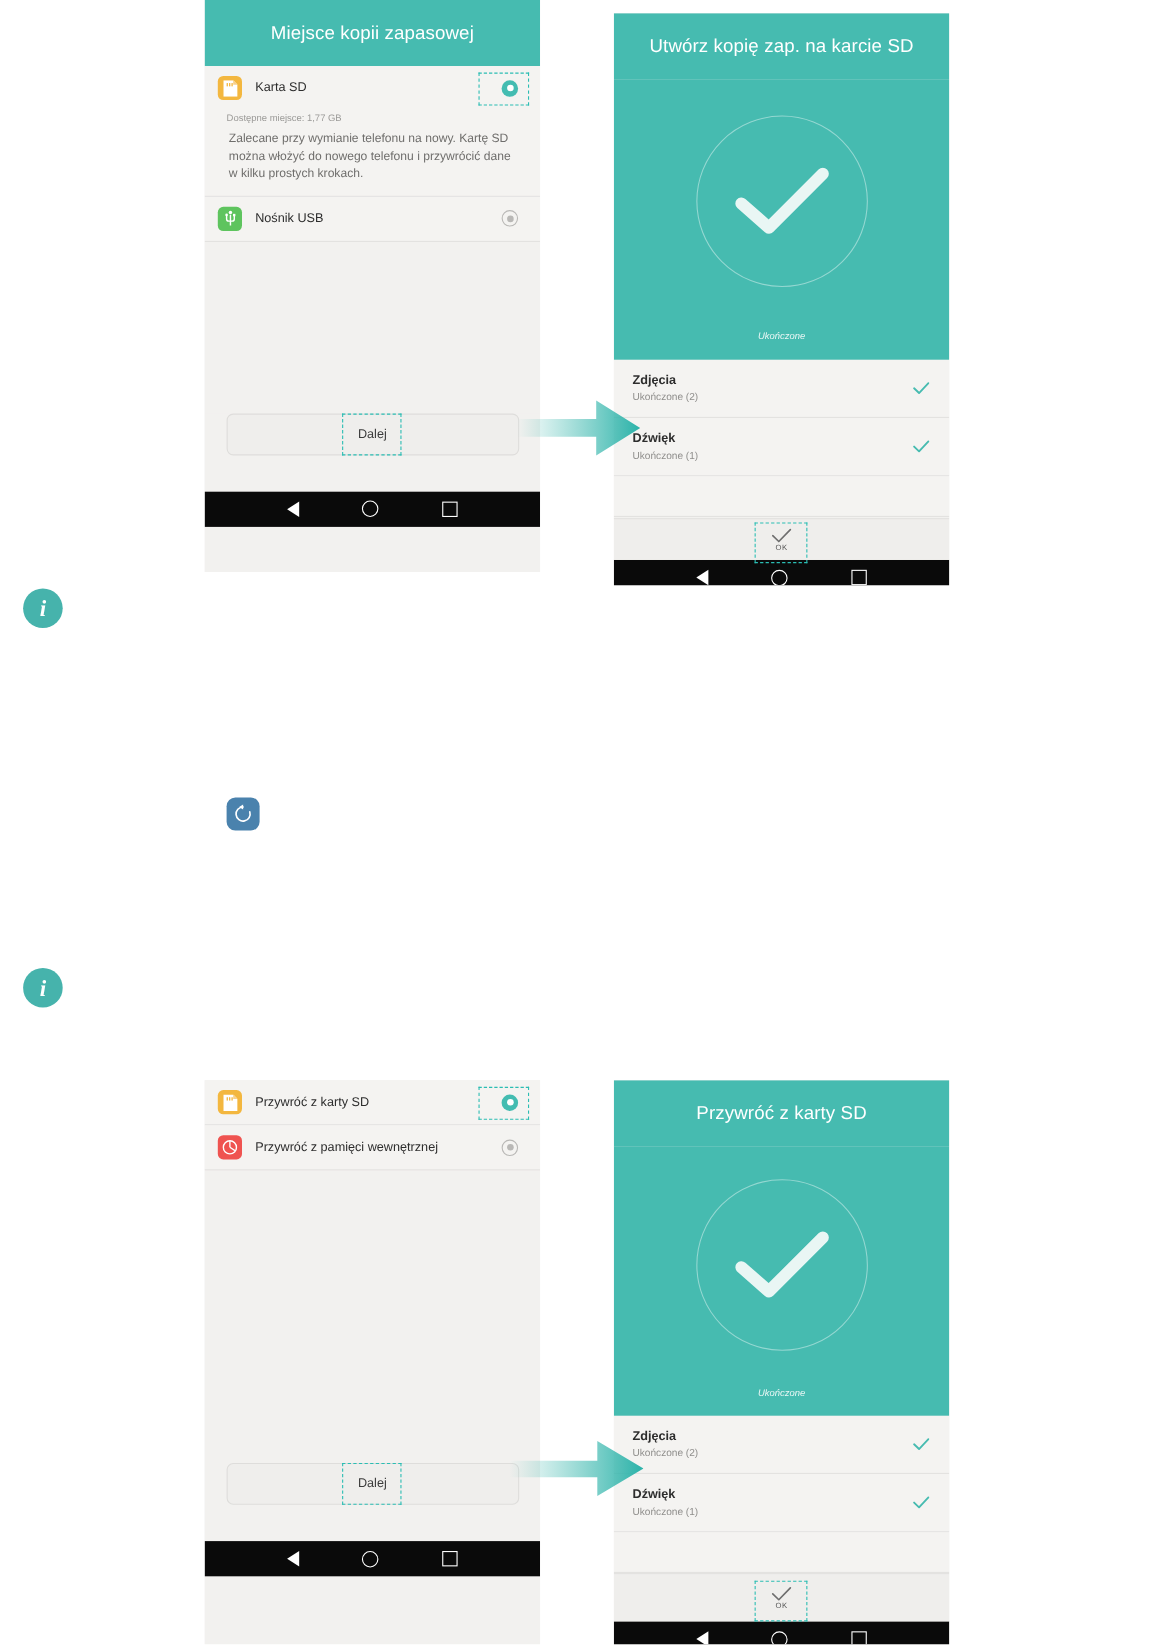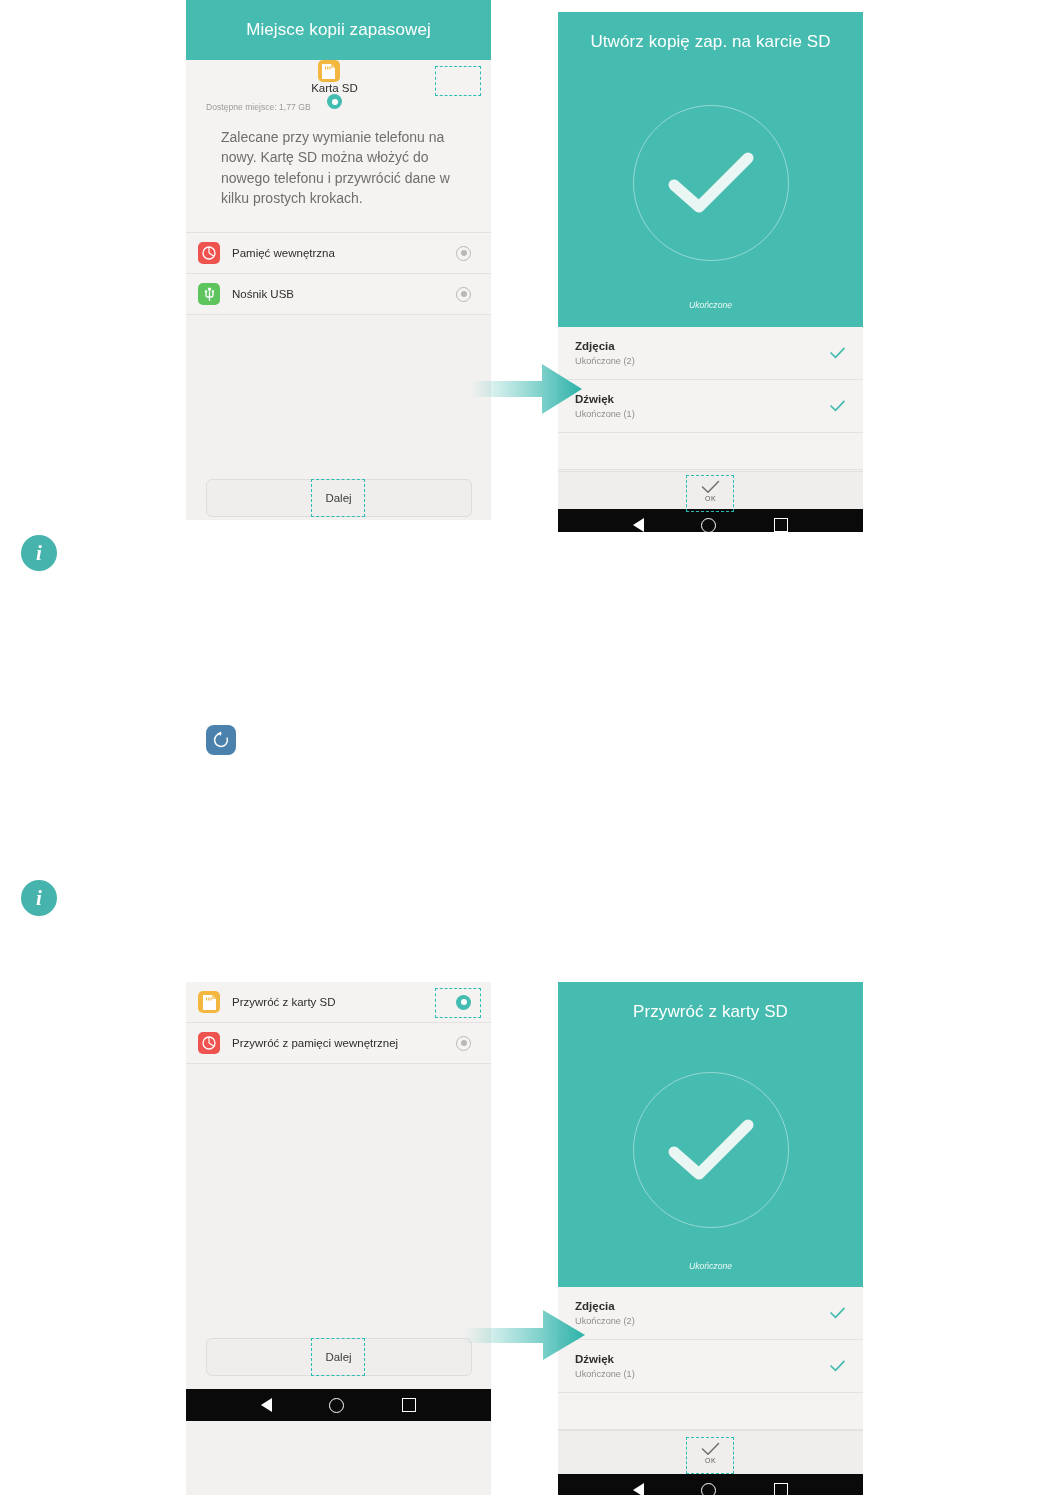--- a/index.html
+++ b/index.html
@@ -59,21 +59,21 @@
   
   .opt-row {
     display: flex;
     align-items: center;
     height: 40px;
     padding: 0 20px 0 12px;
     background: #f4f3f1;
     border-bottom: 1px solid #e3e2e0;
     position: relative;
   }
-  .opt-row.no-border { border-bottom: none; flex-direction: column; }
+  .opt-row.no-border { border-bottom: none; }
   .app-icon {
     width: 22px; height: 22px;
     border-radius: 5px;
     flex: 0 0 auto;
     display: flex;
     align-items: center;
     justify-content: center;
     margin-right: 12px;
   }
   .app-icon svg { display: block; }
@@ -123,35 +123,34 @@
     background: #f4f3f1;
     padding: 2px 16px 9px 20px;
     border-bottom: 1px solid #e3e2e0;
   }
   .opt-sub .avail {
     font-size: 8.6px;
     color: #9b9a98;
     margin: 0 0 7px 0;
   }
   .opt-sub .desc {
-    font-size: 14px;
+    font-size: 11px;
     color: #6f6e6c;
     line-height: 1.45;
-    margin: 15px;
+    margin: 2px;
   }
 
   .opt-filler { background: #f2f1ef; }
 
   
   .next-wrap {
     background: #f2f1ef;
     display: flex;
-    align-items: center;
-    justify-content: center;
-    padding-bottom: 6px;
+    justify-content: center;
+    padding-bottom: 18px;
   }
   .next-btn {
     width: 264px;
     height: 36px;
     border: 1px solid #dedddb;
     border-radius: 6px;
     background: #efeeec;
     display: flex;
     align-items: center;
     justify-content: center;
@@ -290,33 +289,20 @@
         <i></i>
       </span>
     <span class="dash-box" style="right:10px; top:6px; width:46px; height:30px;"></span>
   </div>
 
   <div class="opt-sub">
     <p class="avail">Dostępne miejsce: 1,77 GB</p>
     <p class="desc">Zalecane przy wymianie telefonu na nowy. Kartę SD można włożyć do nowego telefonu i przywrócić dane w kilku prostych krokach.</p>
   </div>
 
-  <div class="opt-row">
-    <span class="app-icon ic-mem">
-      <svg width="14" height="14" viewBox="0 0 14 14">
-          <circle cx="7" cy="7" r="6" fill="none" stroke="#fff" stroke-width="1.3"></circle>
-          <path d="M7 7V1.2" stroke="#fff" stroke-width="1.2"></path>
-          <path d="M7 7l4.6 3" stroke="#fff" stroke-width="1.2"></path>
-        </svg>
-    </span>
-    <span class="opt-label">Pamięć wewnętrzna</span>
-    <span class="radio off">
-        <i></i>
-      </span>
-  </div>
 
   <div class="opt-row">
     <span class="app-icon ic-usb">
       <svg width="11" height="15" viewBox="0 0 11 15">
           <path d="M5.5 14V4.2" stroke="#fff" stroke-width="1.3"></path>
           <path d="M2 5.2V8c0 1.2.9 2 2 2h3c1.1 0 2-.8 2-2V5.2" stroke="#fff" stroke-width="1.3" fill="none"></path>
           <circle cx="5.5" cy="2.2" r="1.6" fill="#fff"></circle>
           <circle cx="2" cy="4.4" r="1.2" fill="#fff"></circle>
           <rect x="7.8" y="3.4" width="2.2" height="2.2" fill="#fff"></rect>
         </svg>

